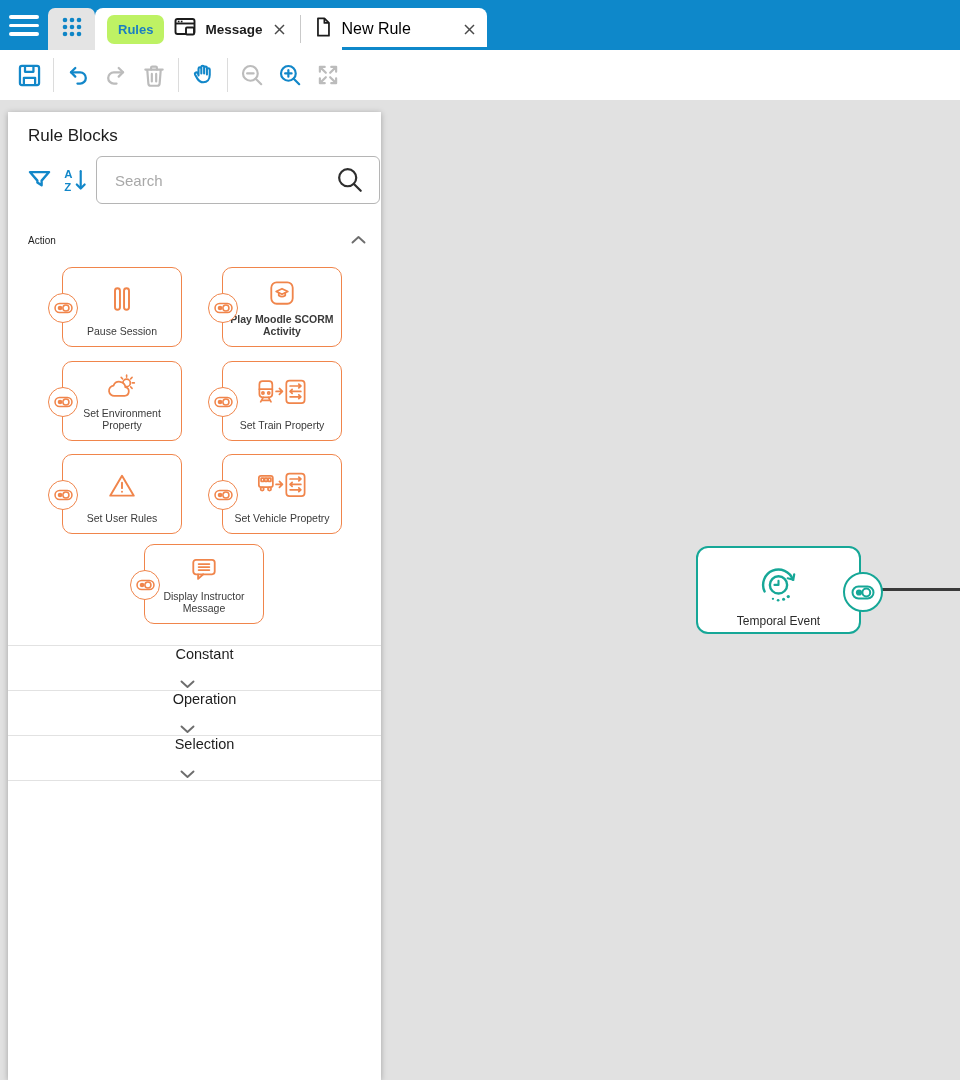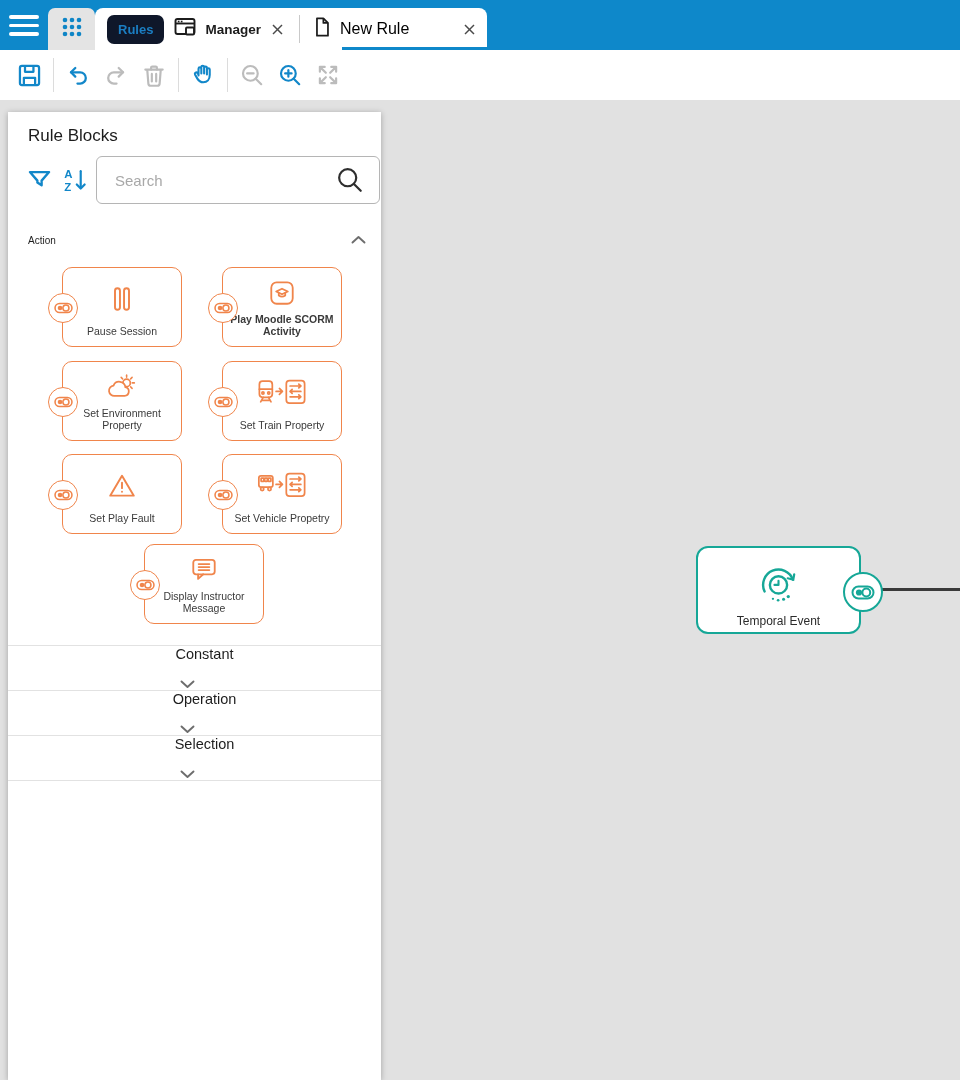--- a/index.html
+++ b/index.html
@@ -8,21 +8,21 @@
 
   
   .topbar { position:absolute; left:0; top:0; width:960px; height:50px; background:#0e88ca; }
   .hamburger { position:absolute; left:9px; top:15px; width:30px; height:21px;
     display:flex; flex-direction:column; justify-content:space-between; cursor:pointer; }
   .hamburger span { display:block; height:3.6px; background:#fff; border-radius:2px; }
   .apps-tab { position:absolute; left:48px; top:8px; width:47px; height:42px;
     background:#e4e4e4; border-radius:7px 7px 0 0; display:flex; align-items:center; justify-content:center; }
   .tabstrip { position:absolute; left:95px; top:8px; width:392px; height:42px;
     background:#ffffff; border-radius:8px 8px 0 0; display:flex; align-items:center; }
-  .rules-pill { margin-left:12px; background:#0f172a; color:#1b7ec2; font-weight:bold;
+  .rules-pill { margin-left:12px; background:#bef264; color:#1b7ec2; font-weight:bold;
     font-size:13px; padding:7px 11px; border-radius:7px; }
   .tab { display:flex; align-items:center; gap:7px; padding:0 8px; height:100%; }
   .tab .tab-label { font-size:13.5px; font-weight:bold; color:#1c1c1c; white-space:nowrap; }
   .tab-close { display:flex; align-items:center; justify-content:center; width:20px; height:20px; }
   .tab-divider { width:1px; height:28px; background:#c9c9c9; margin:0 3px; }
   .tab-newrule { flex:1; display:flex; align-items:center; gap:7px; padding:0 8px 0 8px; height:100%; }
   .tab-newrule .spacer { flex:1; }
   .active-underline { position:absolute; bottom:0; left:247px; right:0; height:3.5px; background:#0e88ca; }
 
   
@@ -113,21 +113,21 @@
     <div class="tab">
       <span>
         <svg width="26" height="24" viewBox="0 0 24 24" fill="none" stroke="#1c1c1c" stroke-width="1.9">
           <rect x="2.5" y="4" width="19" height="15" rx="2"></rect>
           <line x1="2.5" y1="8.5" x2="21.5" y2="8.5"></line>
           <rect x="4.8" y="5.7" width="1.7" height="1.7" fill="#1c1c1c" stroke="none"></rect>
           <rect x="7.8" y="5.7" width="1.7" height="1.7" fill="#1c1c1c" stroke="none"></rect>
           <rect x="13" y="12.5" width="8" height="7" rx="1" fill="#ffffff"></rect>
         </svg>
       </span>
-      <span class="tab-label">Manager</span>
+      <span class="tab-label">Message</span>
       <span class="tab-close">
         <svg width="15" height="15" viewBox="0 0 15 15" stroke="#4a4a4a" stroke-width="1.5">
           <line x1="3" y1="3" x2="12" y2="12"></line>
             <line x1="12" y1="3" x2="3" y2="12"></line>
         </svg>
       </span>
     </div>
 
     <div class="tab-divider"></div>
 
@@ -369,21 +369,21 @@
     </div>
 
     <div class="rule-block" style="left:54px; top:342px;">
       <div class="blk-icon">
         <svg width="30" height="28" viewBox="0 0 28 26" fill="none" stroke="#f0854b" stroke-width="1.8" stroke-linejoin="round" stroke-linecap="round">
           <path d="M14 3.5 L25 22 H3 Z"></path>
           <line x1="14" y1="10" x2="14" y2="15"></line>
           <circle cx="14" cy="18.4" r="0.9" fill="#f0854b" stroke="none"></circle>
         </svg>
       </div>
-      <div class="blk-label">Set Play Fault</div>
+      <div class="blk-label">Set User Rules</div>
       <div class="port">
         <svg width="19" height="12" viewBox="0 0 22 13" fill="none" stroke="#f0854b" stroke-width="1.8">
           <rect x="1.2" y="1.2" width="19.6" height="10.6" rx="5.3"></rect>
           <circle cx="7" cy="6.5" r="2.7" fill="#f0854b" stroke="none"></circle>
           <circle cx="13.8" cy="6.5" r="3.5" fill="#ffffff"></circle>
         </svg>
       </div>
     </div>
 
     <div class="rule-block" style="left:214px; top:342px;">

